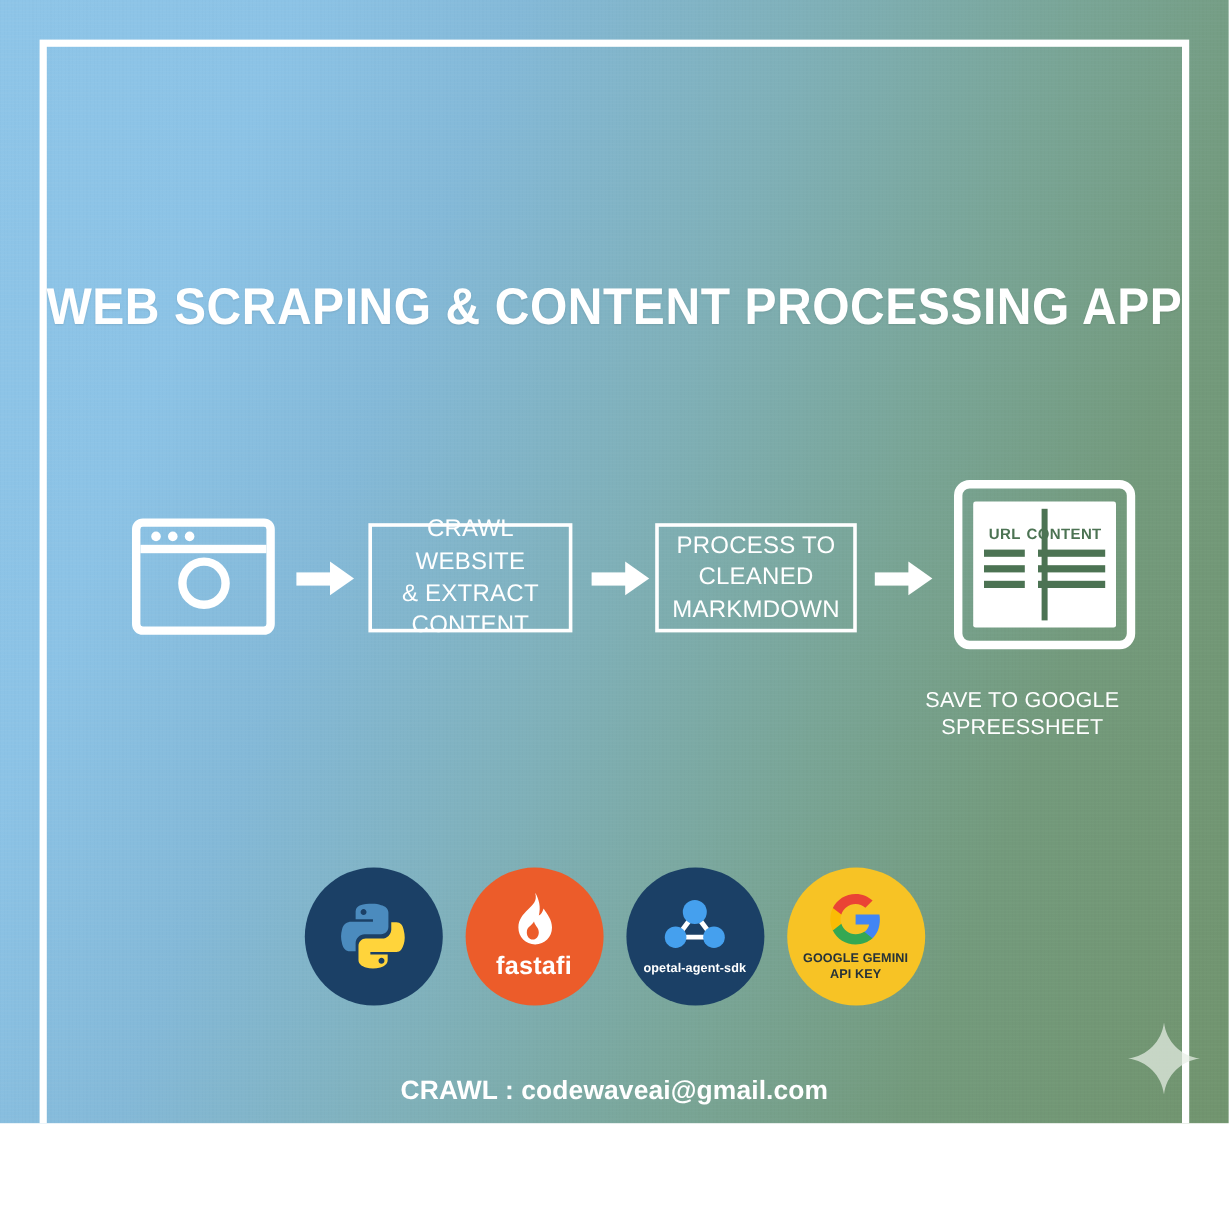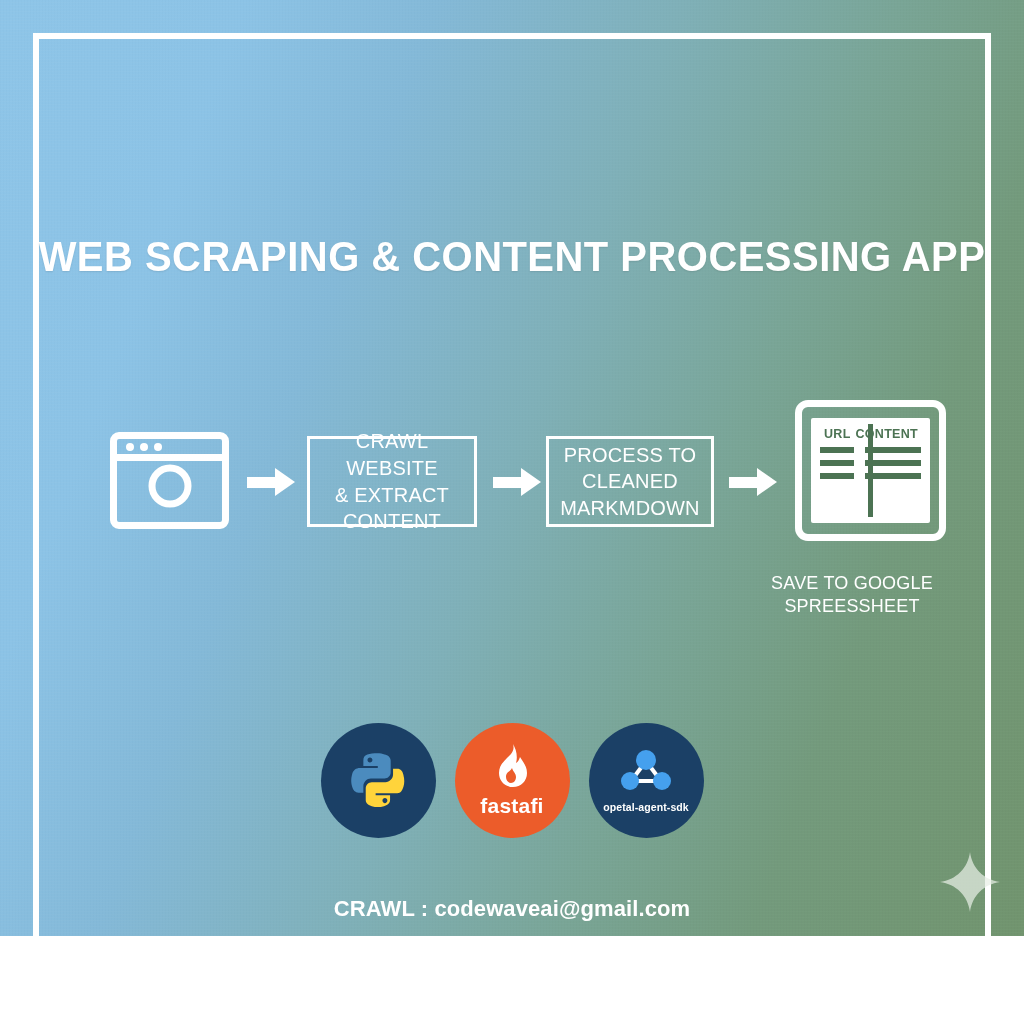--- a/index.html
+++ b/index.html
@@ -156,21 +156,21 @@
     height: 141px;
     border: 7px solid #fff;
     border-radius: 13px;
     padding: 11px 9px;
   }
   .sheet .inner {
     width: 100%; height: 100%;
     background: #fff;
     border-radius: 2px;
     position: relative;
-    padding: 9px 9px 8px;
+    padding: 20px 9px 8px;
   }
   .sheet .heads {
     display: flex;
     justify-content: space-between;
     align-items: center;
     color: #4c7353;
     font-size: 12.5px;
     font-weight: 700;
     letter-spacing: .3px;
     padding: 0 3px 0 4px;
@@ -357,20 +357,30 @@
         <line x1="28" y1="13" x2="13" y2="33" stroke="#ffffff" stroke-width="4"></line>
         <line x1="28" y1="13" x2="43" y2="33" stroke="#ffffff" stroke-width="4"></line>
         <line x1="13" y1="33" x2="43" y2="33" stroke="#ffffff" stroke-width="4"></line>
         <circle cx="28" cy="12" r="10" fill="#45a0ee"></circle>
         <circle cx="12" cy="33" r="9" fill="#45a0ee"></circle>
         <circle cx="44" cy="33" r="9" fill="#45a0ee"></circle>
       </svg>
       <div class="logo-cap">opetal-agent-sdk</div>
     </div>
 
+    <div class="logo gemini">
+      <svg width="46" height="46" viewBox="0 0 48 48">
+        <path fill="#4285F4" d="M45.1 24.5c0-1.6-.1-3.1-.4-4.5H24v8.5h11.8c-.5 2.8-2.1 5.1-4.4 6.7v5.6h7.1c4.2-3.8 6.6-9.5 6.6-16.3z"></path>
+        <path fill="#34A853" d="M24 46c6 0 11-2 14.6-5.4l-7.1-5.6c-2 1.3-4.5 2.1-7.5 2.1-5.8 0-10.6-3.9-12.4-9.1H4.2v5.8C7.8 41.1 15.3 46 24 46z"></path>
+        <path fill="#FBBC05" d="M11.6 28c-.5-1.3-.7-2.7-.7-4s.3-2.8.7-4v-5.8H4.2C2.8 17.1 2 20.4 2 24s.8 6.9 2.2 9.8l7.4-5.8z"></path>
+        <path fill="#EA4335" d="M24 10.8c3.3 0 6.2 1.1 8.5 3.3l6.3-6.3C35 4.2 30 2 24 2 15.3 2 7.8 6.9 4.2 14.2l7.4 5.8C13.4 14.7 18.2 10.8 24 10.8z"></path>
+      </svg>
+      <div class="logo-cap" style="white-space: pre-line;">GOOGLE GEMINI
+API KEY</div>
+    </div>
   </div>
 
   <div class="contact">
     <div>CRAWL : codewaveai@gmail.com</div>
   </div>
 
   <svg class="sparkle" viewBox="0 0 64 64">
     <path fill="#e8efe6" d="M32 2c2 16 14 28 30 30-16 2-28 14-30 30-2-16-14-28-30-30 16-2 28-14 30-30z"></path>
   </svg>
 </div>

